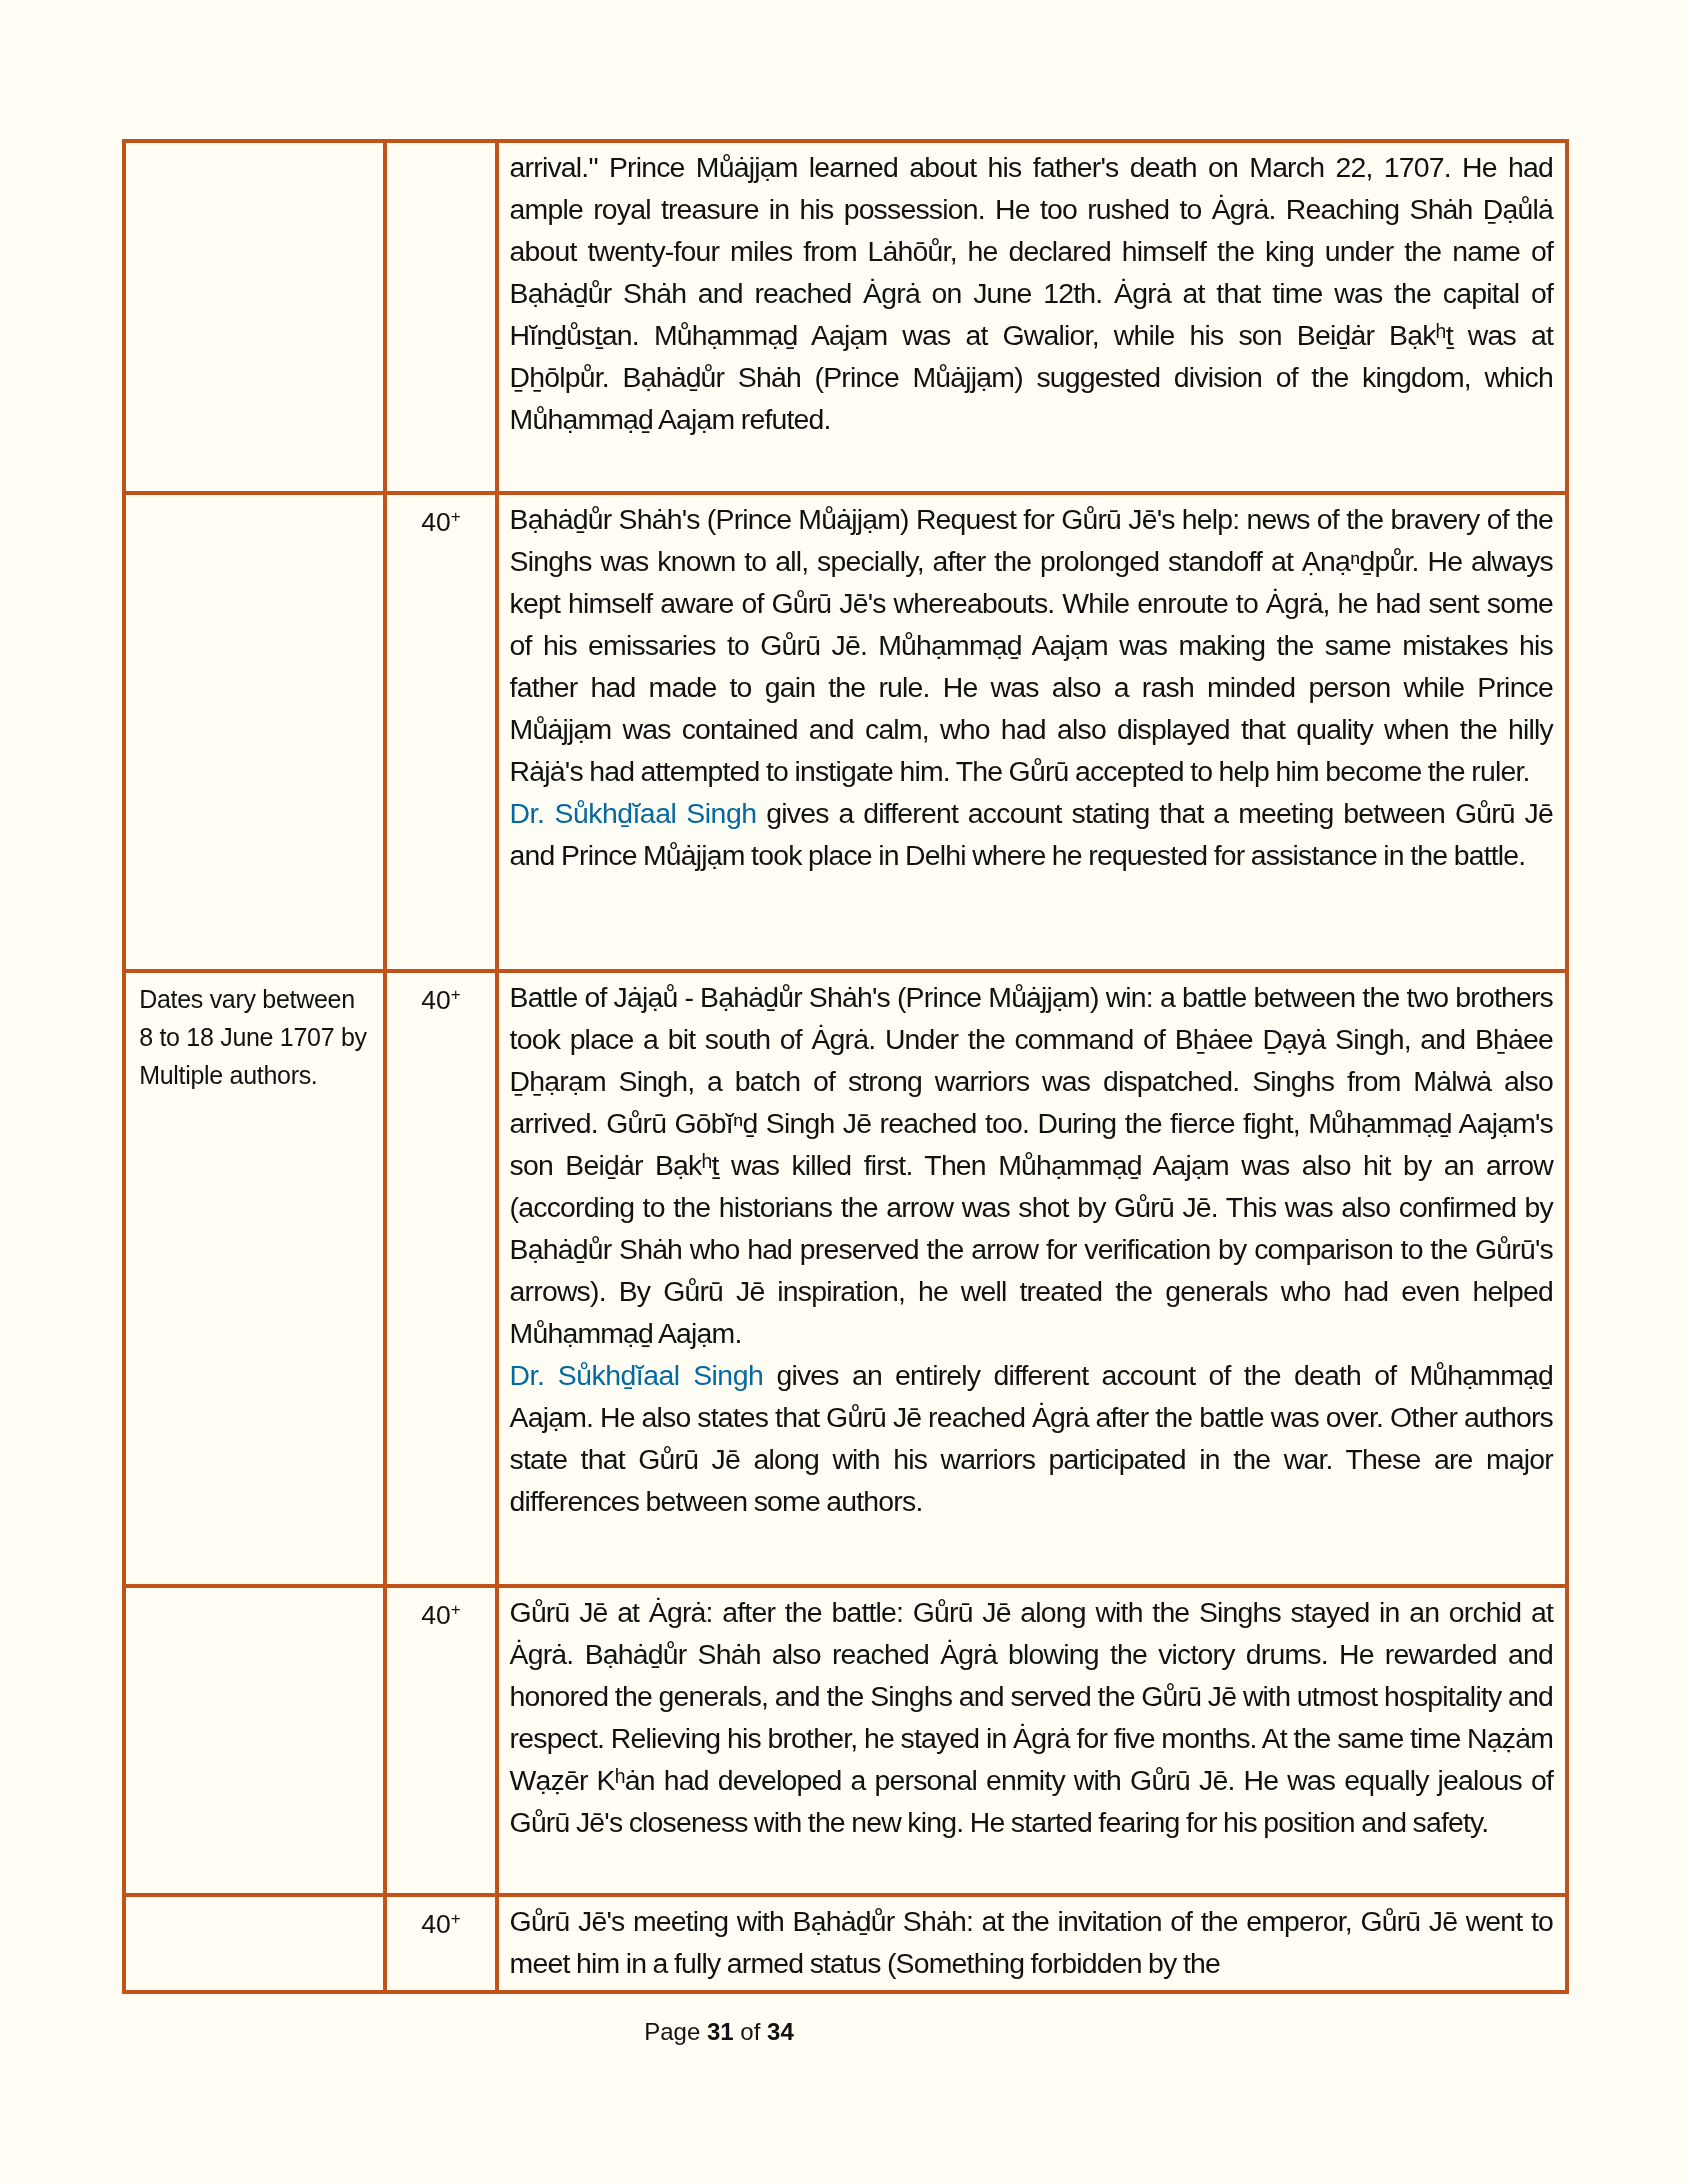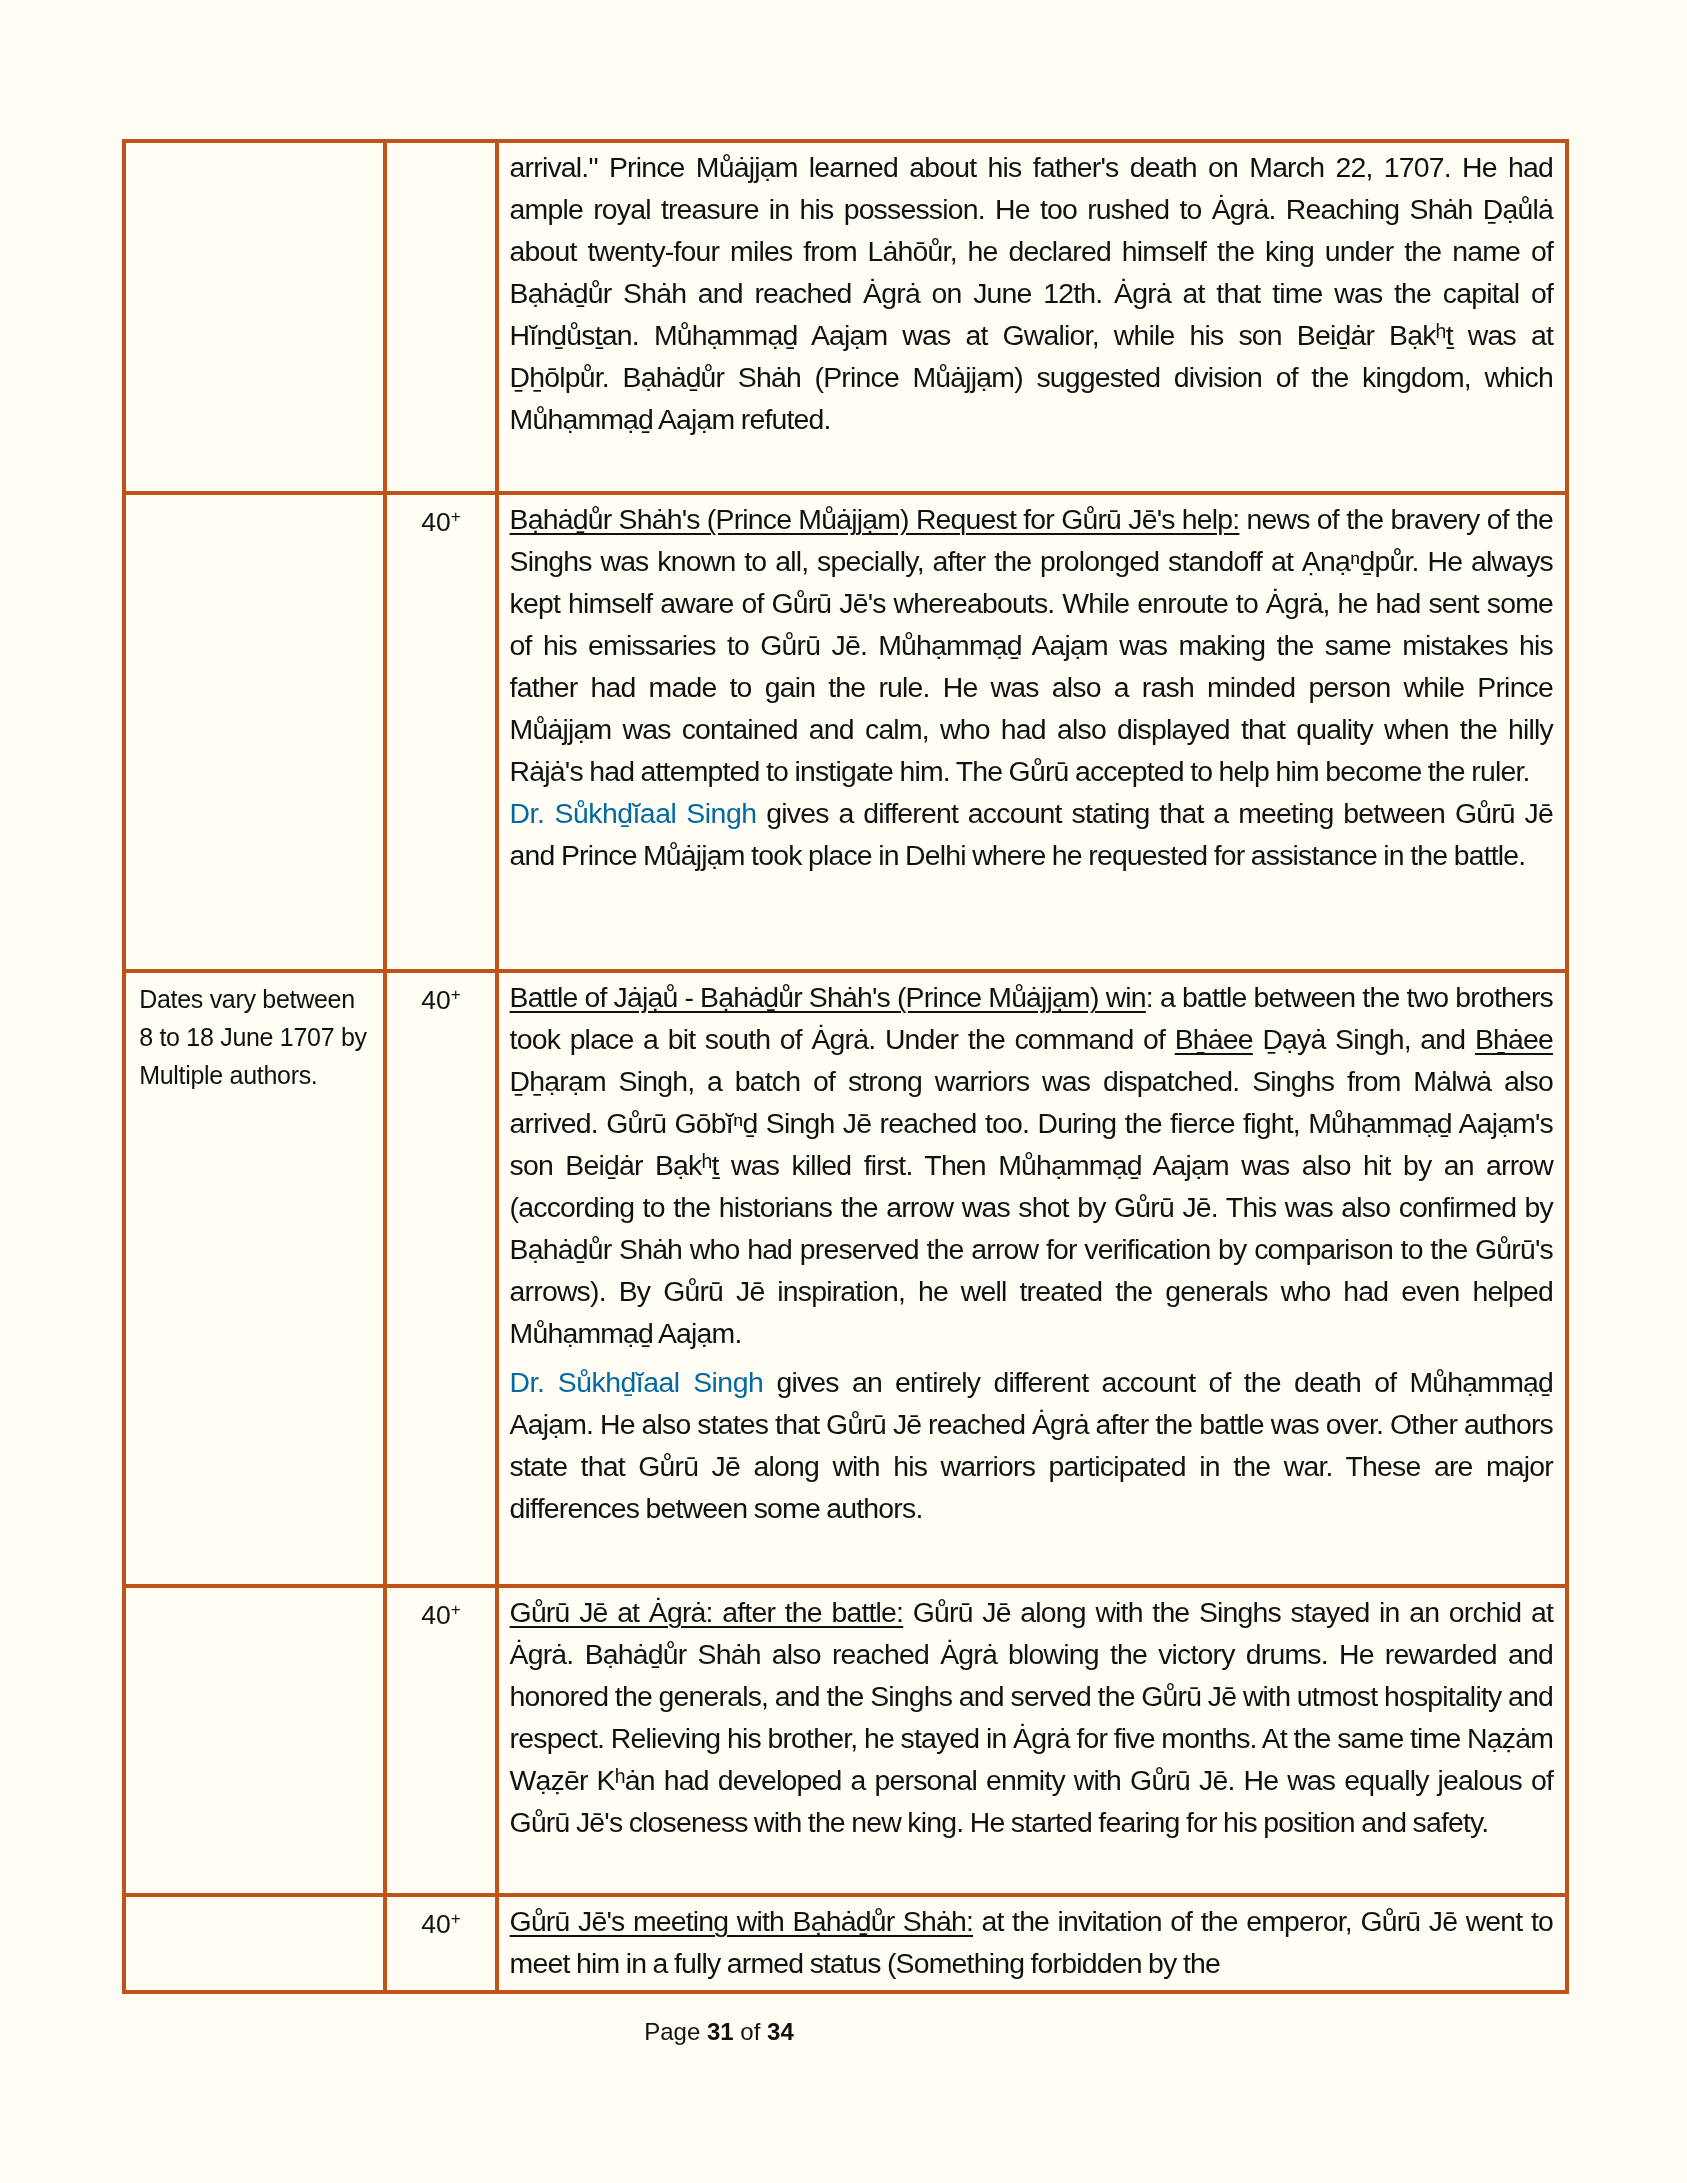--- a/index.html
+++ b/index.html
@@ -41,22 +41,22 @@
   .age-cell sup { font-size: 17px; vertical-align: 9.3px; line-height: 0; }
   .text-cell {
     font-size: 28.4px;
     line-height: 42px;
     text-align: justify;
     padding: 3.3px 12px 5.3px 10.6px !important;
     letter-spacing: -0.8px;
     word-spacing: -0.7px;
   }
   .text-cell p { margin: 0; }
-  .text-cell p.gap { margin-top: 7px; }
-  .heading { text-decoration: underline; text-decoration-thickness: 2px; text-underline-offset: 4px; }
+  .text-cell p.gap { margin-top: 0; }
+  .heading { text-decoration-thickness: 2px; text-underline-offset: 4px; }
   .author { color: #0369a1; font-weight: 300; letter-spacing: -0.5px; }
   .footer {
     position: absolute;
     left: 0; width: 1438px;
     top: 2018px;
     text-align: center;
     font-size: 24px;
   }
   .footer b { font-weight: bold; }
 </style>

